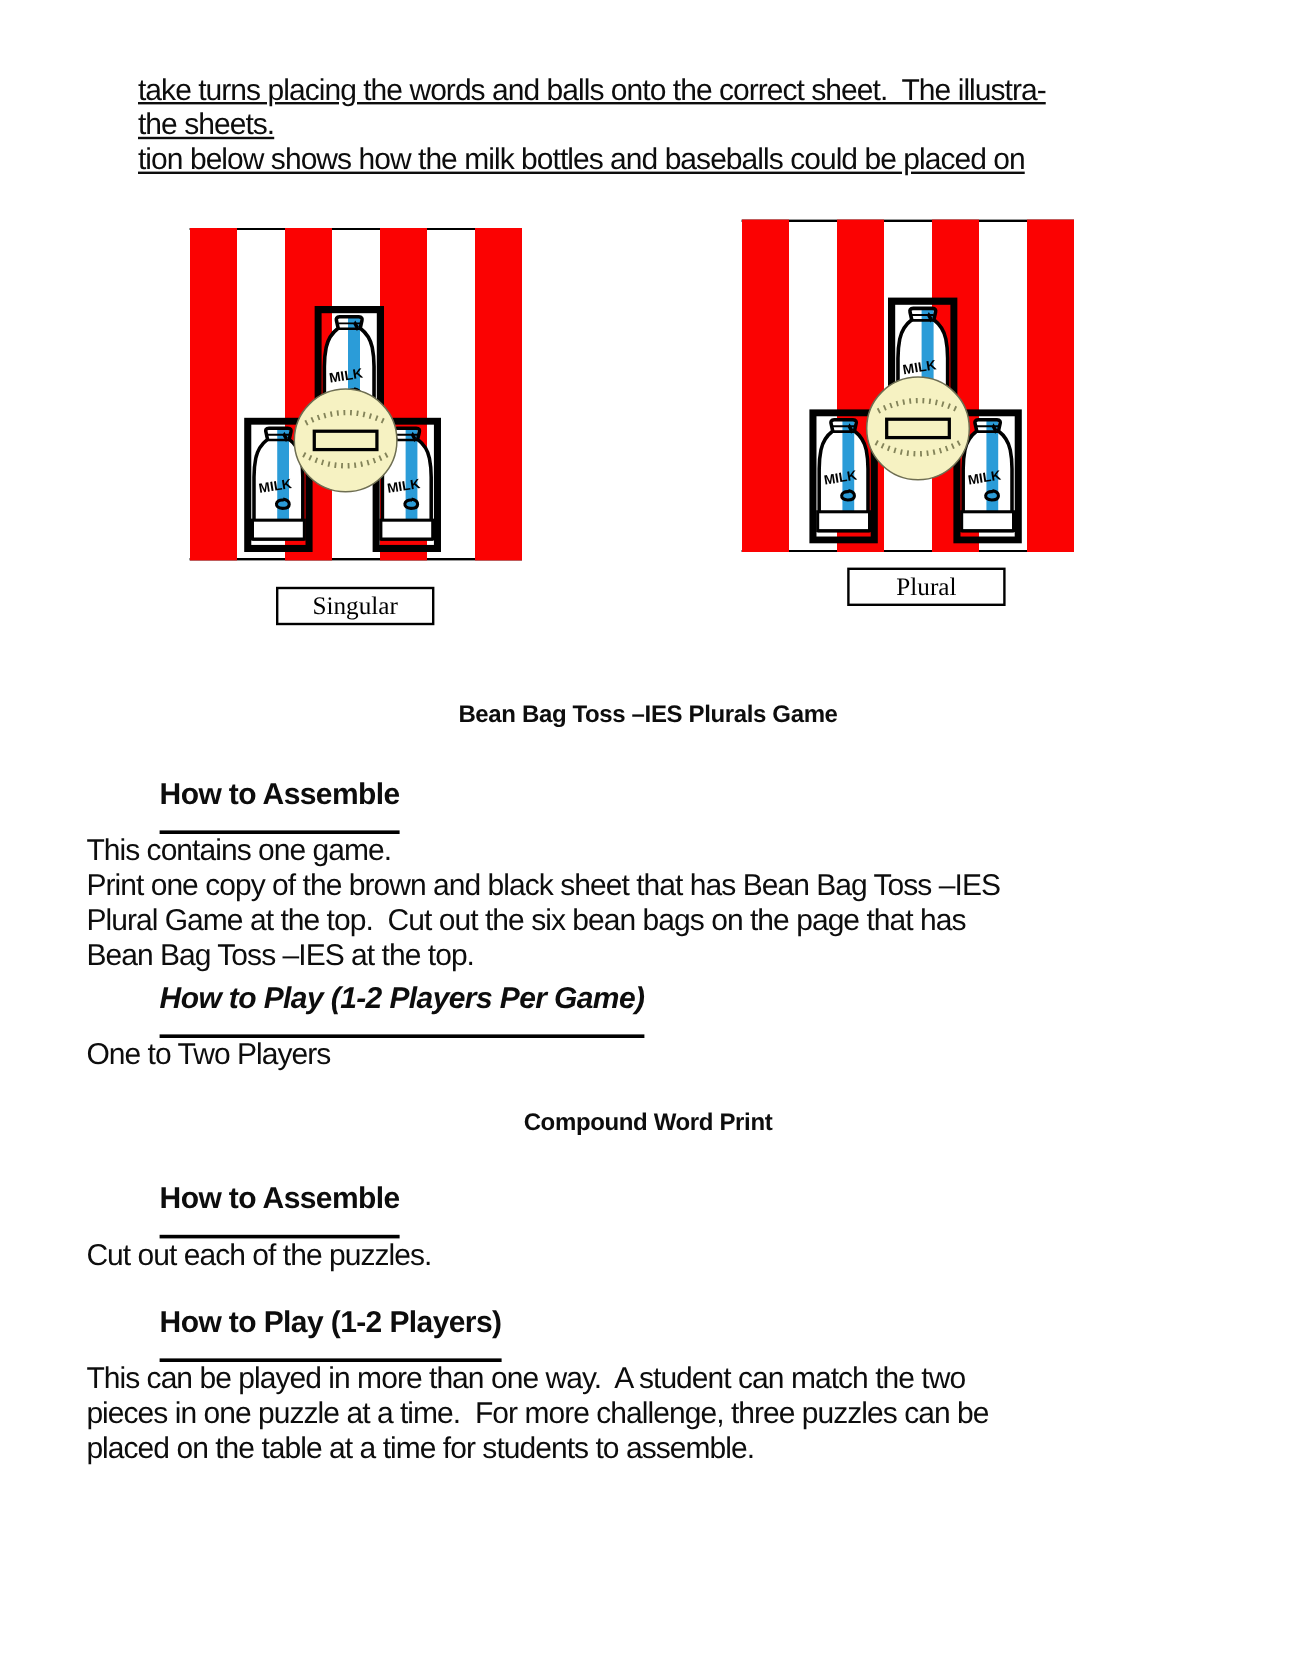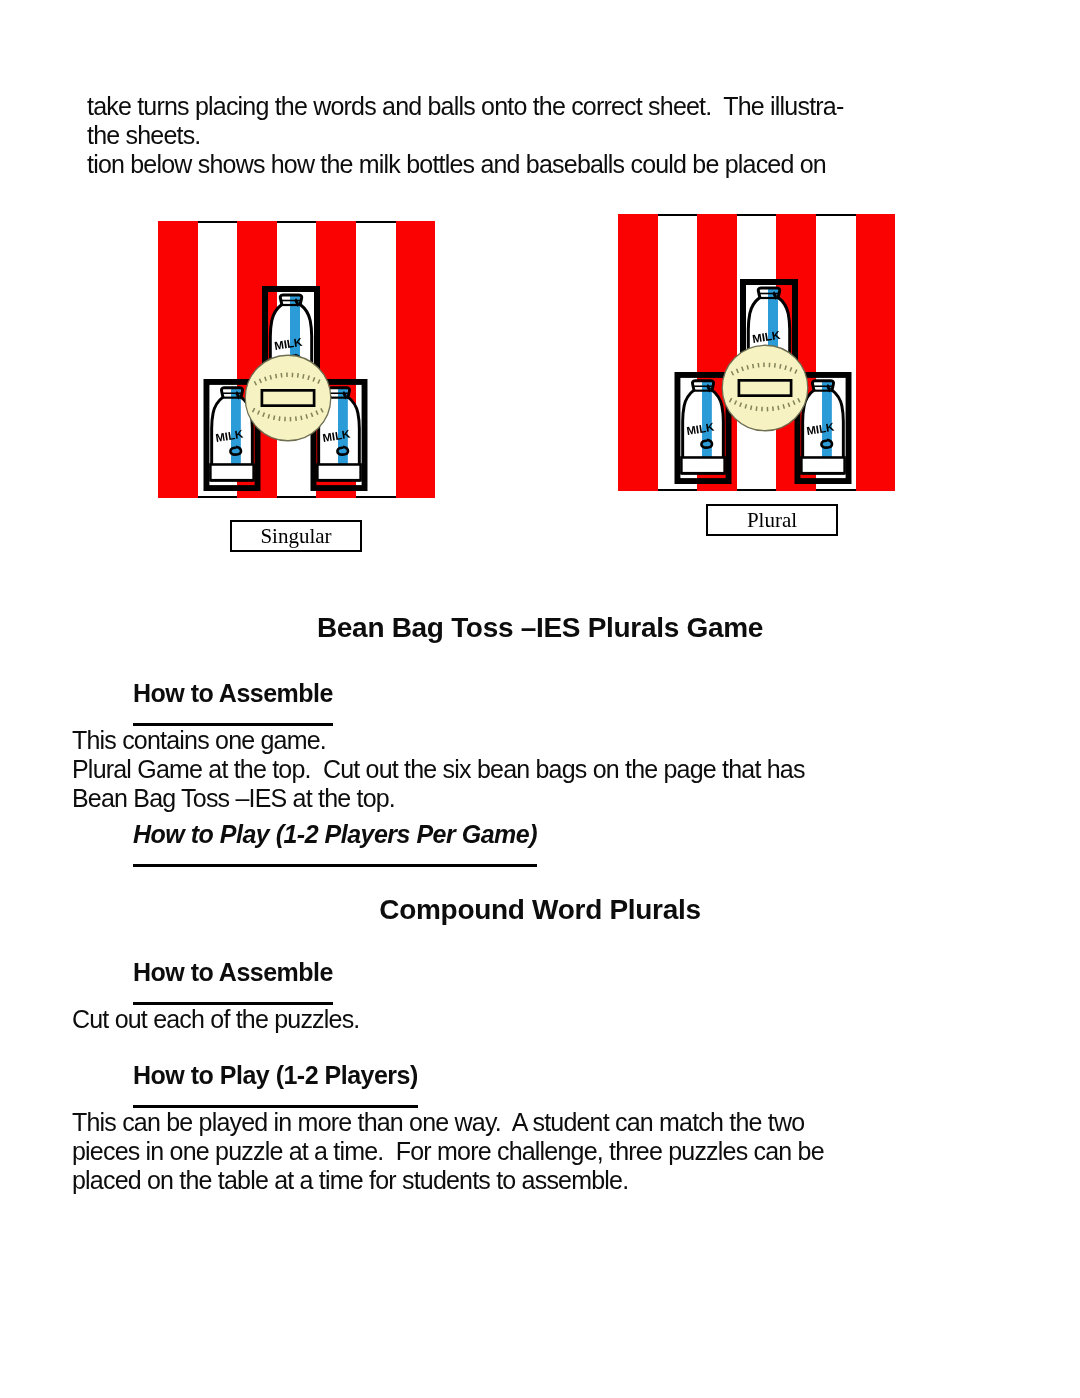--- a/index.html
+++ b/index.html
@@ -1,38 +1,38 @@
 <!DOCTYPE html>
 <html style="--stripe_red: #fb0202; --ball_fill: #f6f2c2; --bottle_blue: #2b9cd8; --ink: #0d0d0d;"><head>
 <meta charset="utf-8">
 <style>
   html,body { margin:0; padding:0; background:#e8e8e8; }
   .page {
     position:relative; width:1080px; height:1398px; background:#ffffff;
     font-family:"Liberation Sans", sans-serif; color:var(--ink,#0d0d0d);
     overflow:hidden; margin:0 auto;
   }
-  .intro { padding-top:92px; margin-left:87px; width:860px; }
+  .intro { padding-top:61px; margin-left:115px; width:860px;text-decoration:underline; }
   .line { font-size:25px; line-height:29px; letter-spacing:-0.8px; white-space:pre-wrap; }
 
   .figures { position:relative; height:434px; width:872px; }
   .panel {
     position:absolute; width:277px; height:277px; background-color:#fff;
     background-image:
       repeating-linear-gradient(90deg, var(--stripe_red) 0 39.6px, transparent 39.6px 79.2px),
       linear-gradient(180deg, #000 0 2px, transparent 2px 275px, #000 275px 277px);
   }
   .sprite { position:absolute; overflow:visible; }
   .labelbox {
     position:absolute; width:128px; height:28px; border:2px solid #000; background:#fff;
     display:flex; align-items:center; justify-content:center;
     font-family:"Liberation Serif", serif; font-size:21px; color:#000;
   }
 
-  .h1 { width:1080px; text-align:center; font-size:28px; font-weight:bold; line-height:29px; letter-spacing:-0.3px; }
+  .h1 { width:1080px; text-align:center; font-size:20px; font-weight:bold; line-height:29px; letter-spacing:-0.3px; }
   .h1.game1 { margin-top:0; }
   .h1.game2 { margin-top:28px; }
   .h2 { margin-left:133px; font-size:25px; font-weight:bold; line-height:28px; letter-spacing:-0.5px; }
   .h2 .u { display:inline-block; border-bottom:3px solid #000; padding-bottom:16px; }
   .mt37 { margin-top:37px; } .mt7 { margin-top:7px;font-style:italic; } .mt34 { margin-top:34px; } .mt27 { margin-top:27px; }
   .body { margin-left:72px; width:860px; }
   svg text { font-family:"Liberation Sans", sans-serif; }
 </style>
 </head>
 <body>
@@ -111,31 +111,33 @@
 
   </div>
 
   <div class="h1 game1">Bean Bag Toss –IES Plurals Game</div>
 
   <div class="h2 mt37">
     <span class="u">How to Assemble</span>
   </div>
   <div class="body">
     <div class="line">This contains one game.</div>
+    <div class="line">Print one copy of the brown and black sheet that has Bean Bag Toss –IES</div>
     <div class="line">Plural Game at the top.  Cut out the six bean bags on the page that has</div>
     <div class="line">Bean Bag Toss –IES at the top.</div>
   </div>
 
   <div class="h2 mt7">
     <span class="u">How to Play (1-2 Players Per Game)</span>
   </div>
   <div class="body">
+    <div class="line">One to Two Players</div>
   </div>
 
-  <div class="h1 game2">Compound Word Plurals</div>
+  <div class="h1 game2">Compound Word Print</div>
 
   <div class="h2 mt34">
     <span class="u">How to Assemble</span>
   </div>
   <div class="body">
     <div class="line">Cut out each of the puzzles.</div>
   </div>
 
   <div class="h2 mt27">
     <span class="u">How to Play (1-2 Players)</span>

